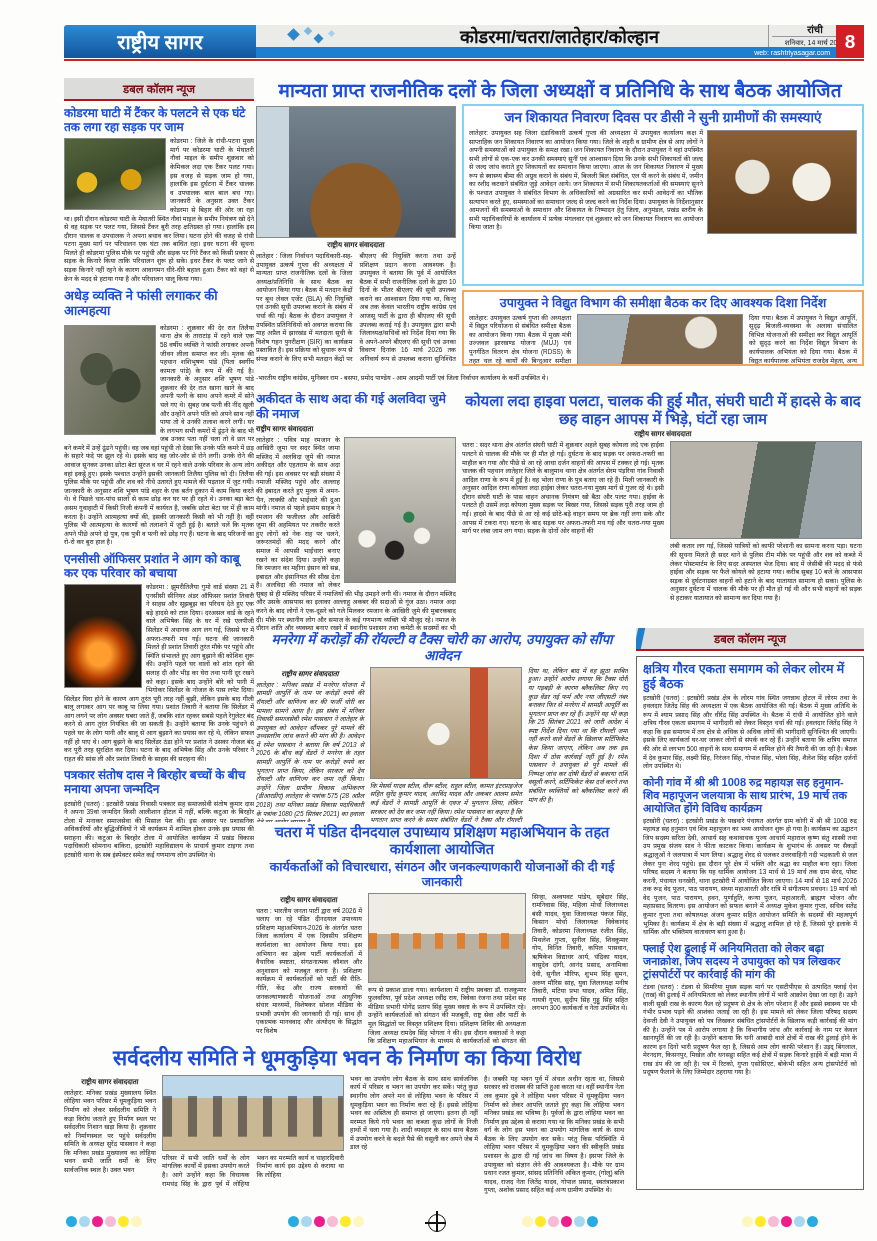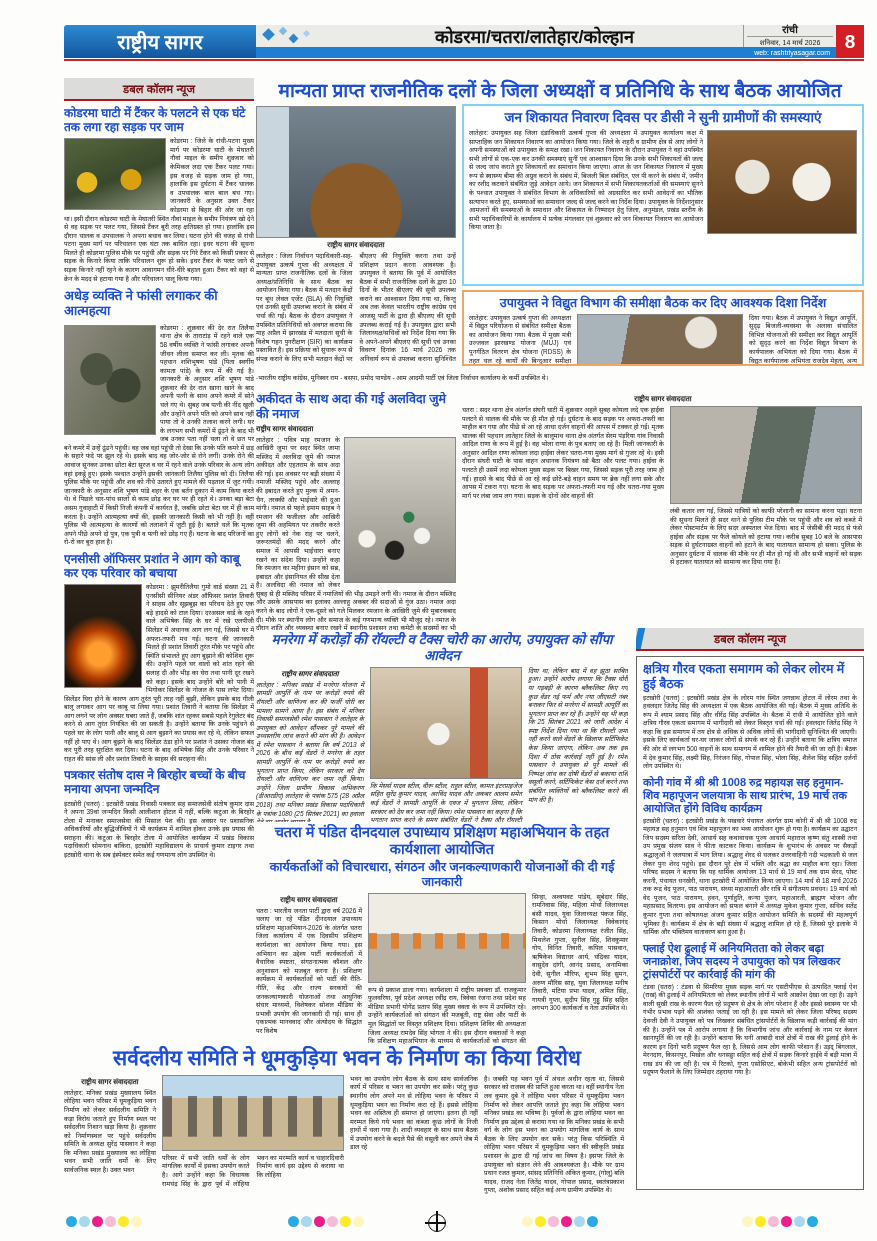--- a/index.html
+++ b/index.html
@@ -3,21 +3,21 @@
 <meta charset="utf-8">
 <style>
   html,body{margin:0;padding:0;background:#fff;}
   .page{position:relative;width:877px;height:1241px;background:#fdfdfb;overflow:hidden;
         font-family:"Liberation Sans","DejaVu Sans",sans-serif;color:#1a1a1a;}
   .abs{position:absolute;}
   
   .masthead{left:64px;top:25px;width:192px;height:33px;background:linear-gradient(#2e8ad2,#11569e);
     color:#fff;font-weight:bold;font-size:20px;display:flex;align-items:center;justify-content:center;
     border-top-left-radius:3px;}
-  .strip{left:256px;top:25px;width:580px;height:22px;background:#ebebe8;display:flex;align-items:center;}
+  .strip{left:256px;top:25px;width:580px;height:22px;background:#ebebe8;display:flex;align-items:center;padding-left:25px;}
   .strip .title{flex:1;text-align:center;font-weight:bold;font-size:18px;color:#111;}
   .diamonds{width:70px;height:20px;position:relative;}
   .diamonds i{position:absolute;background:#2e86cc;transform:rotate(45deg);display:block;}
   .diamonds i.d1{width:9px;height:9px;left:8px;top:4px;}
   .diamonds i.d2{width:6px;height:6px;left:24px;top:2px;background:#7db9e2;}
   .diamonds i.d3{width:7px;height:7px;left:34px;top:9px;}
   .diamonds i.d4{width:5px;height:5px;left:48px;top:5px;background:#a9cfec;}
   .datebox{width:86px;text-align:center;border-left:1px solid #999;padding:0 3px;}
   .datebox .city{font-weight:bold;font-size:10px;line-height:10px;}
   .datebox .date{font-size:7px;border-top:1px solid #999;margin-top:1px;padding-top:1px;}
@@ -178,20 +178,21 @@
   </div>
 
   <div class="abs" style="left:256px;top:392px;width:200px;height:238px;overflow:hidden;">
     <h3 class="hl" style="font-size:12.5px;margin-bottom:2px;">अकीदत के साथ अदा की गई अलविदा जुमे की नमाज</h3>
     <div class="byline" style="text-align:left;">राष्ट्रीय सागर संवाददाता</div>
     <div class="ph ph-namaz fr" style="width:112px;height:146px;"></div>
     <div class="body">लातेहार : पवित्र माह रमजान के आखिरी जुमा पर सदर स्थित जामा मस्जिद में अलविदा जुमे की नमाज अकीदत और एहतराम के साथ अदा की गई। इस अवसर पर बड़ी संख्या में नमाजी मस्जिद पहुंचे और अल्लाह की इबादत करते हुए मुल्क में अमन-चैन, तरक्की और भाईचारे की दुआ मांगी। नमाज से पहले इमाम साहब ने रमजान की फजीलत और आखिरी जुमा की अहमियत पर तकरीर करते हुए लोगों को नेक राह पर चलने, जरूरतमंदों की मदद करने और समाज में आपसी भाईचारा बनाए रखने का संदेश दिया। उन्होंने कहा कि रमजान का महीना इंसान को सब्र, इबादत और इंसानियत की सीख देता है। अलविदा की नमाज को लेकर सुबह से ही मस्जिद परिसर में नमाजियों की भीड़ उमड़ने लगी थी। नमाज के दौरान मस्जिद और उसके आसपास का इलाका अल्लाहु अकबर की सदाओं से गूंज उठा। नमाज अदा करने के बाद लोगों ने एक-दूसरे को गले मिलकर रमजान के आखिरी जुमे की मुबारकबाद दी। मौके पर स्थानीय लोग और समाज के कई गणमान्य व्यक्ति भी मौजूद रहे। नमाज के दौरान शांति और व्यवस्था बनाए रखने में स्थानीय प्रशासन तथा कमेटी के सदस्यों का भी सहयोग रहा। पूरे क्षेत्र में धार्मिक माहौल और भाईचारे की मिसाल देखने को मिली।</div>
   </div>
 
   <div class="abs" style="left:462px;top:392px;width:402px;height:238px;overflow:hidden;">
+    <h3 class="hl" style="font-size:15px;text-align:center;margin-bottom:2px;">कोयला लदा हाइवा पलटा, चालक की हुई मौत, संघरी घाटी में हादसे के बाद छह वाहन आपस में भिड़े, घंटों रहा जाम</h3>
     <div class="byline">राष्ट्रीय सागर संवाददाता</div>
     <div class="flexrow">
       <div class="body" style="width:202px;">चतरा : सदर थाना क्षेत्र अंतर्गत संघरी घाटी में शुक्रवार अहले सुबह कोयला लदे एक हाईवा पलटने से चालक की मौके पर ही मौत हो गई। दुर्घटना के बाद सड़क पर अफरा-तफरी का माहौल बन गया और पीछे से आ रहे आधा दर्जन वाहनों की आपस में टक्कर हो गई। मृतक चालक की पहचान लातेहार जिले के बालूमाथ थाना क्षेत्र अंतर्गत सेरम पंड़रिया गांव निवासी आदिल राणा के रूप में हुई है। वह भोला राणा के पुत्र बताए जा रहे हैं। मिली जानकारी के अनुसार आदिल राणा कोयला लदा हाईवा लेकर चतरा-गया मुख्य मार्ग से गुजर रहे थे। इसी दौरान संघरी घाटी के पास वाहन अचानक नियंत्रण खो बैठा और पलट गया। हाईवा के पलटते ही उसमें लदा कोयला मुख्य सड़क पर बिखर गया, जिससे सड़क पूरी तरह जाम हो गई। हादसे के बाद पीछे से आ रहे कई छोटे-बड़े वाहन समय पर ब्रेक नहीं लगा सके और आपस में टकरा गए। घटना के बाद सड़क पर अफरा-तफरी मच गई और चतरा-गया मुख्य मार्ग पर लंबा जाम लग गया। सड़क के दोनों ओर वाहनों की</div>
       <div style="width:192px;flex:none;">
         <div class="ph ph-hywa" style="width:192px;height:98px;margin-bottom:3px;"></div>
         <div class="body">लंबी कतार लग गई, जिससे यात्रियों को काफी परेशानी का सामना करना पड़ा। घटना की सूचना मिलते ही सदर थाने से पुलिस टीम मौके पर पहुंची और शव को कब्जे में लेकर पोस्टमार्टम के लिए सदर अस्पताल भेज दिया। बाद में जेसीबी की मदद से फंसे हाईवा और सड़क पर फैले कोयले को हटाया गया। करीब सुबह 10 बजे के आसपास सड़क से दुर्घटनाग्रस्त वाहनों को हटाने के बाद यातायात सामान्य हो सका। पुलिस के अनुसार दुर्घटना में चालक की मौके पर ही मौत हो गई थी और सभी वाहनों को सड़क से हटाकर यातायात को सामान्य कर दिया गया है।</div>
       </div>
     </div>
   </div>
 

